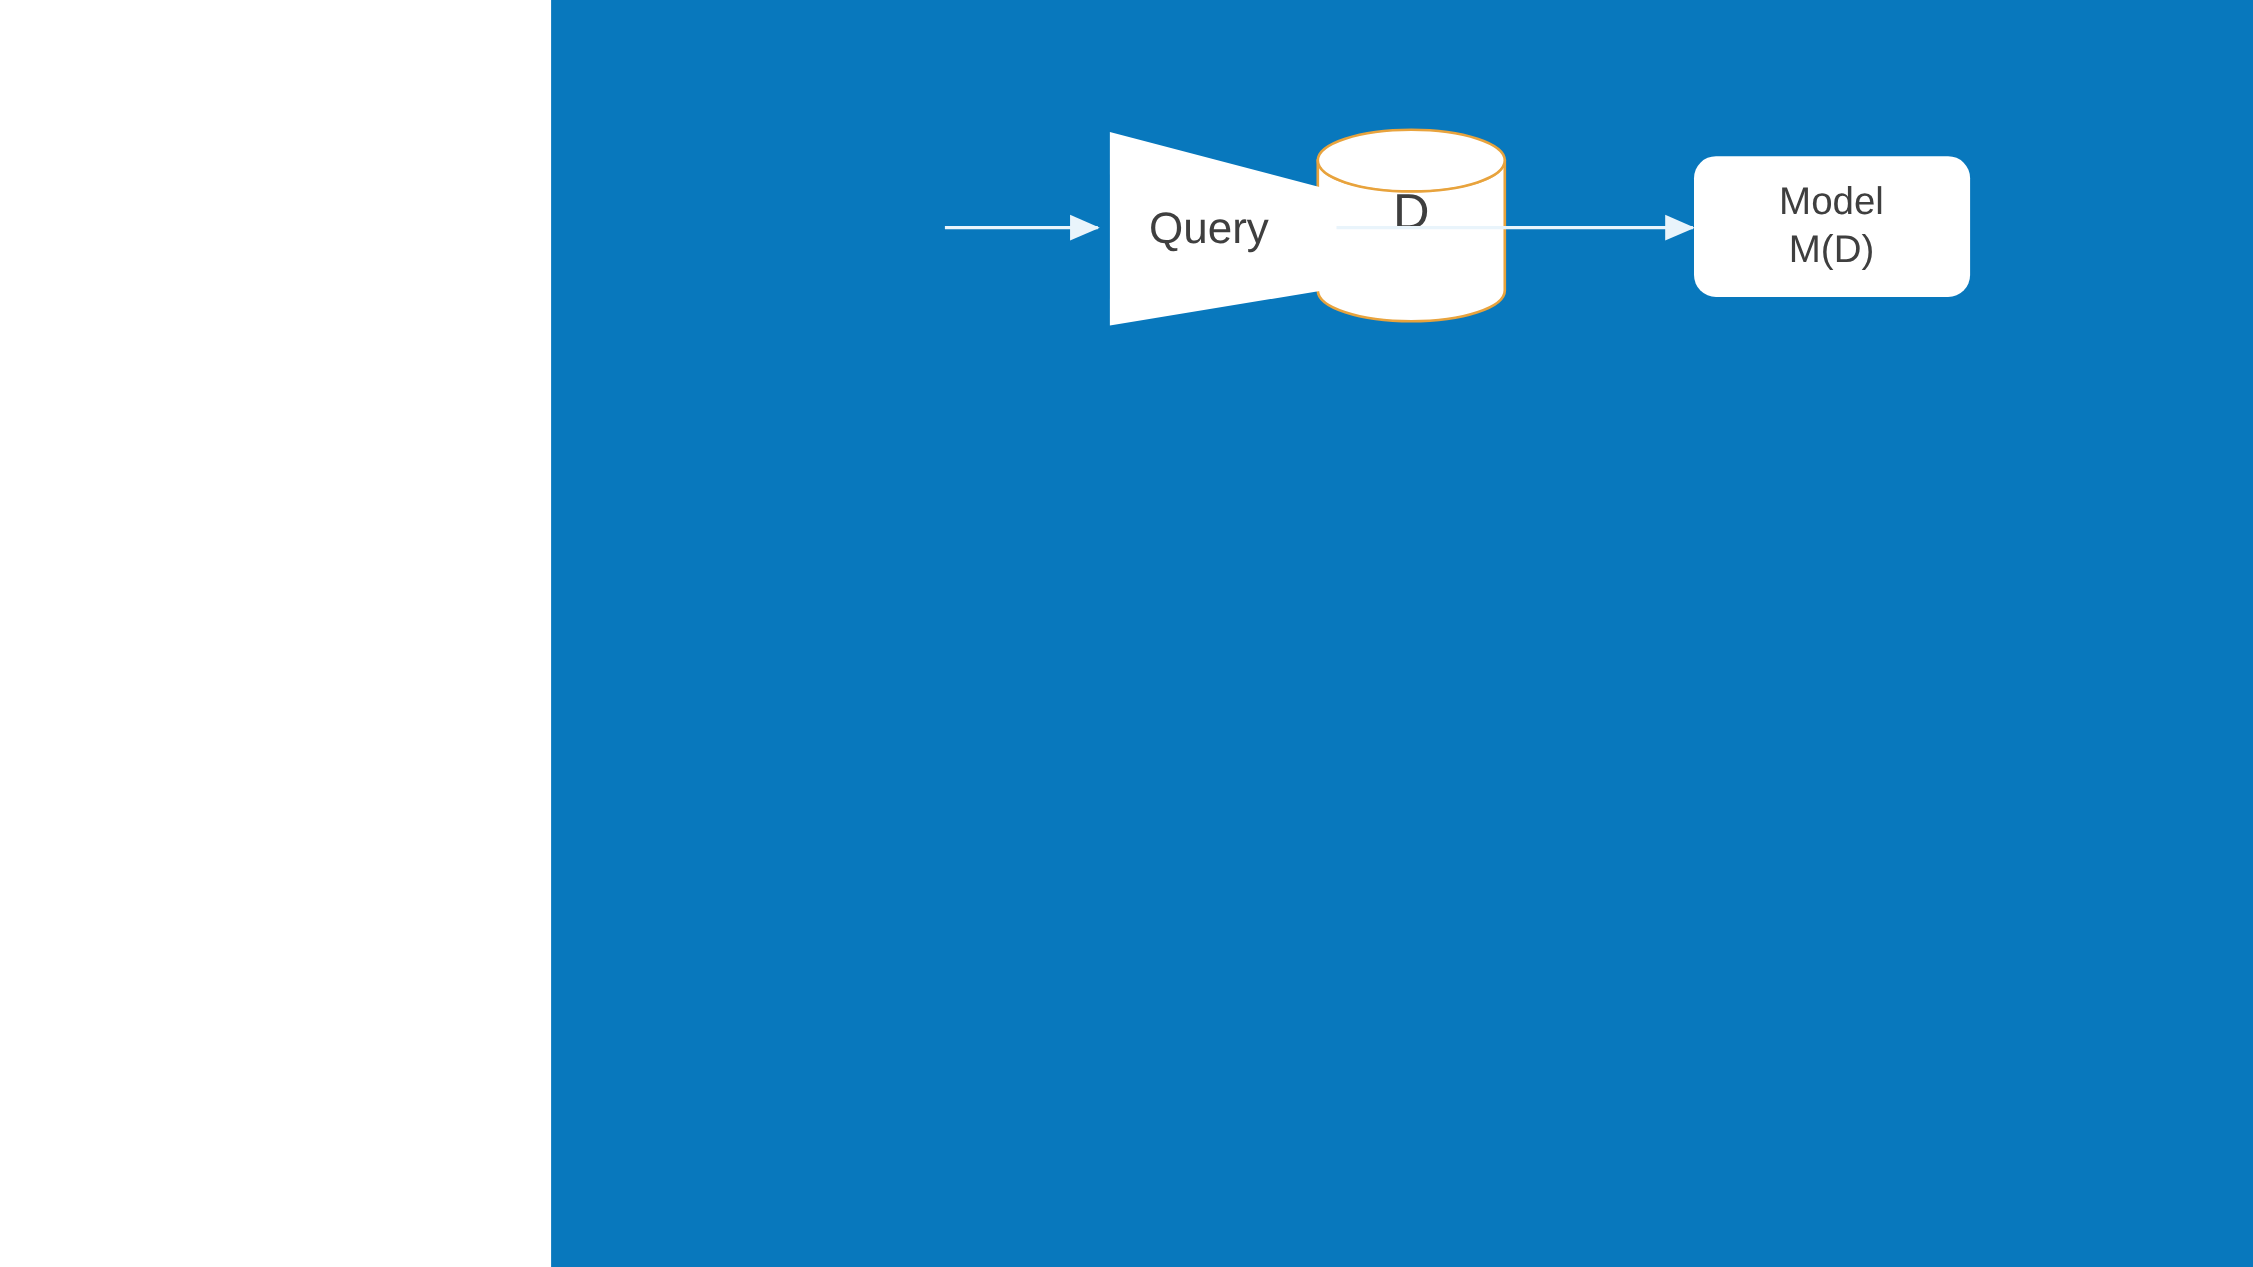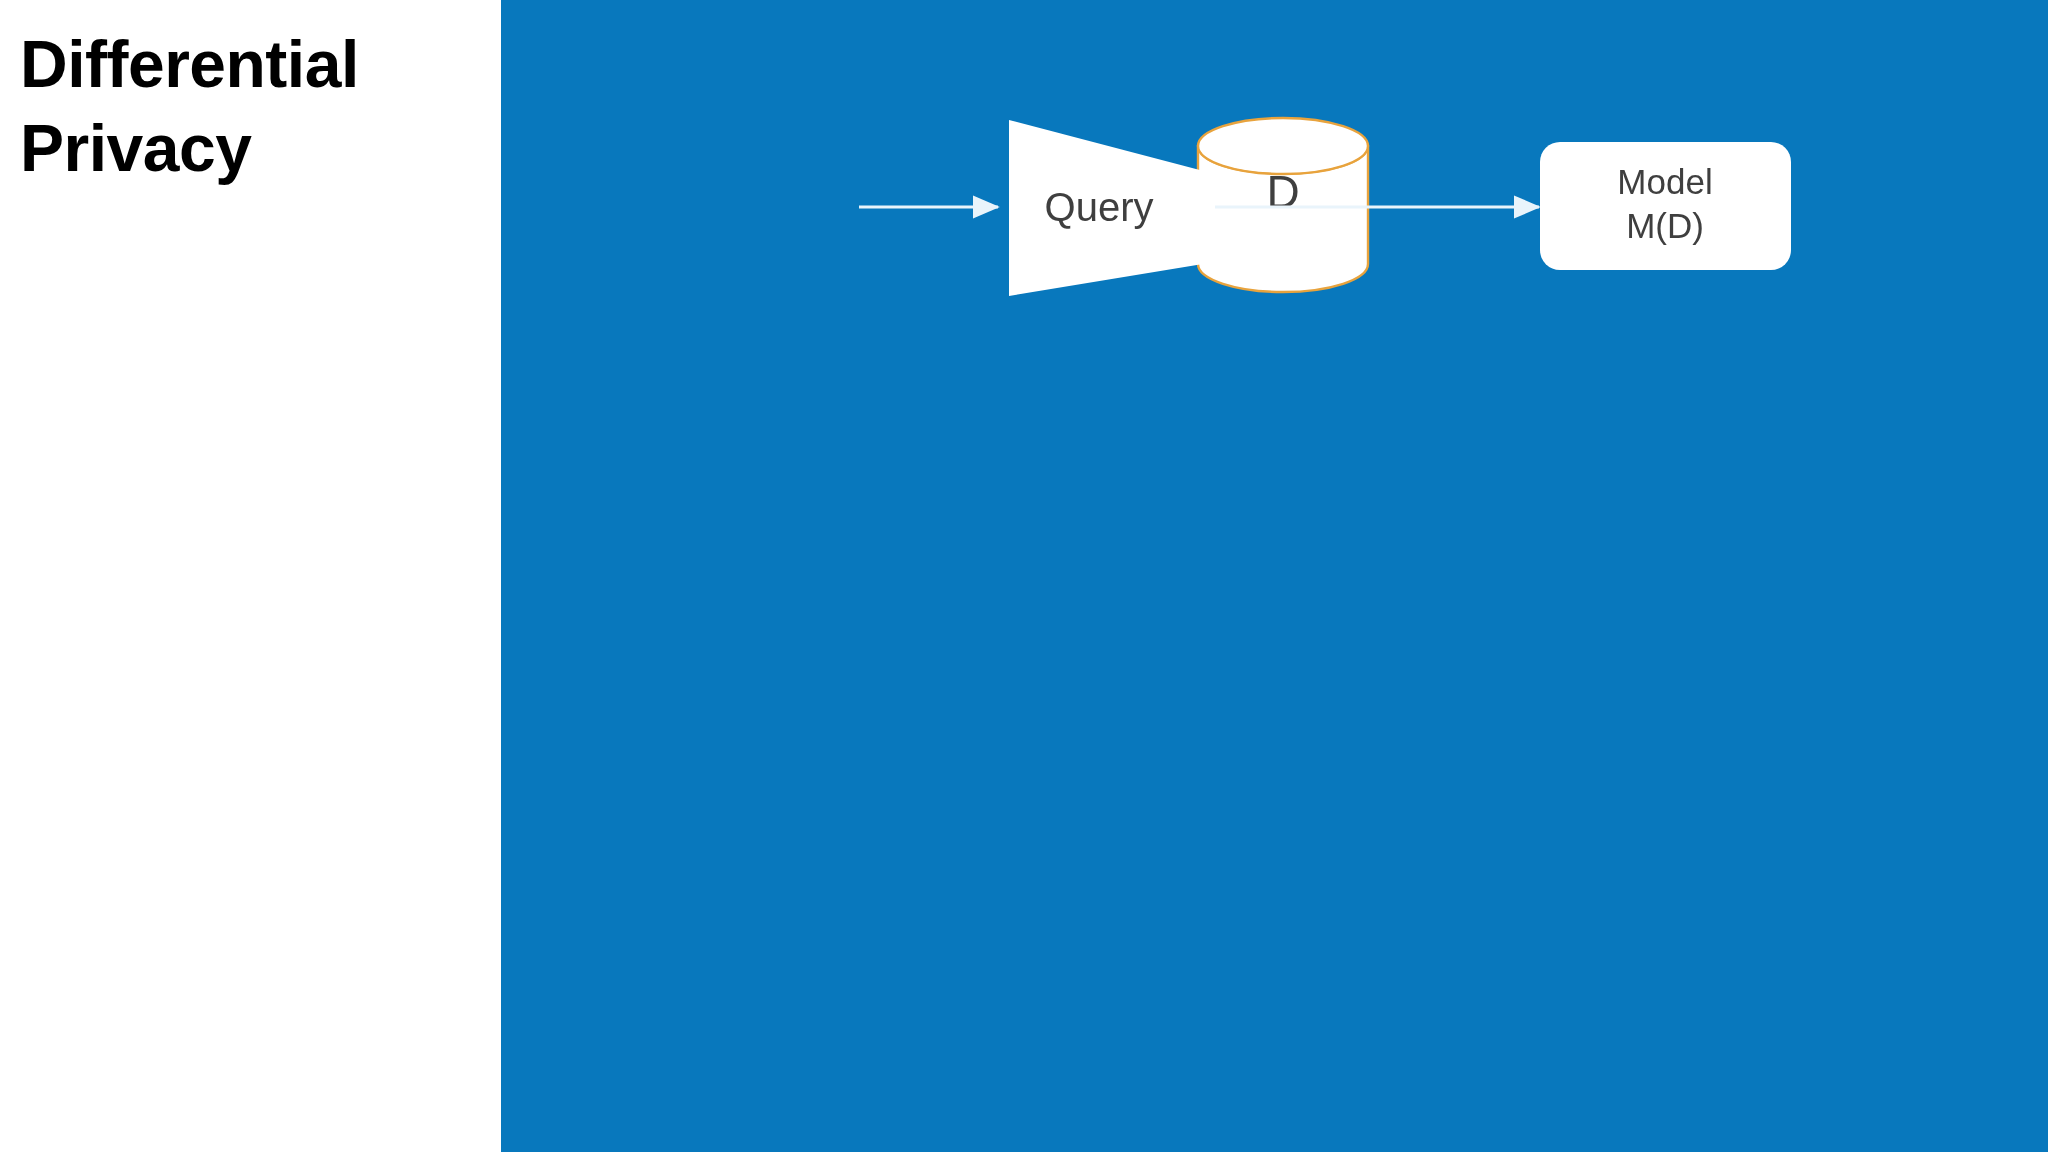--- a/index.html
+++ b/index.html
@@ -68,24 +68,20 @@
   }
   .label-d { font-size: 46px; }
   .label-query { font-size: 40px; }
   .label-model { font-size: 35px; }
 </style>
 </head>
 <body>
 
 <div id="slide">
 
-  <div id="title-panel">
-    <div id="page-title">Differential
-Privacy</div>
-  </div>
 
   <div id="content-canvas">
 
     <svg id="diagram-svg" viewBox="0 0 1547 1152">
       <defs>
         <marker id="arrowhead" markerWidth="9" markerHeight="9" refX="8.4" refY="4.5" orient="auto" markerUnits="strokeWidth">
           <path d="M0,0.6 L9,4.5 L0,8.4 Z" fill="#e9f4fb"></path>
         </marker>
       </defs>
 

